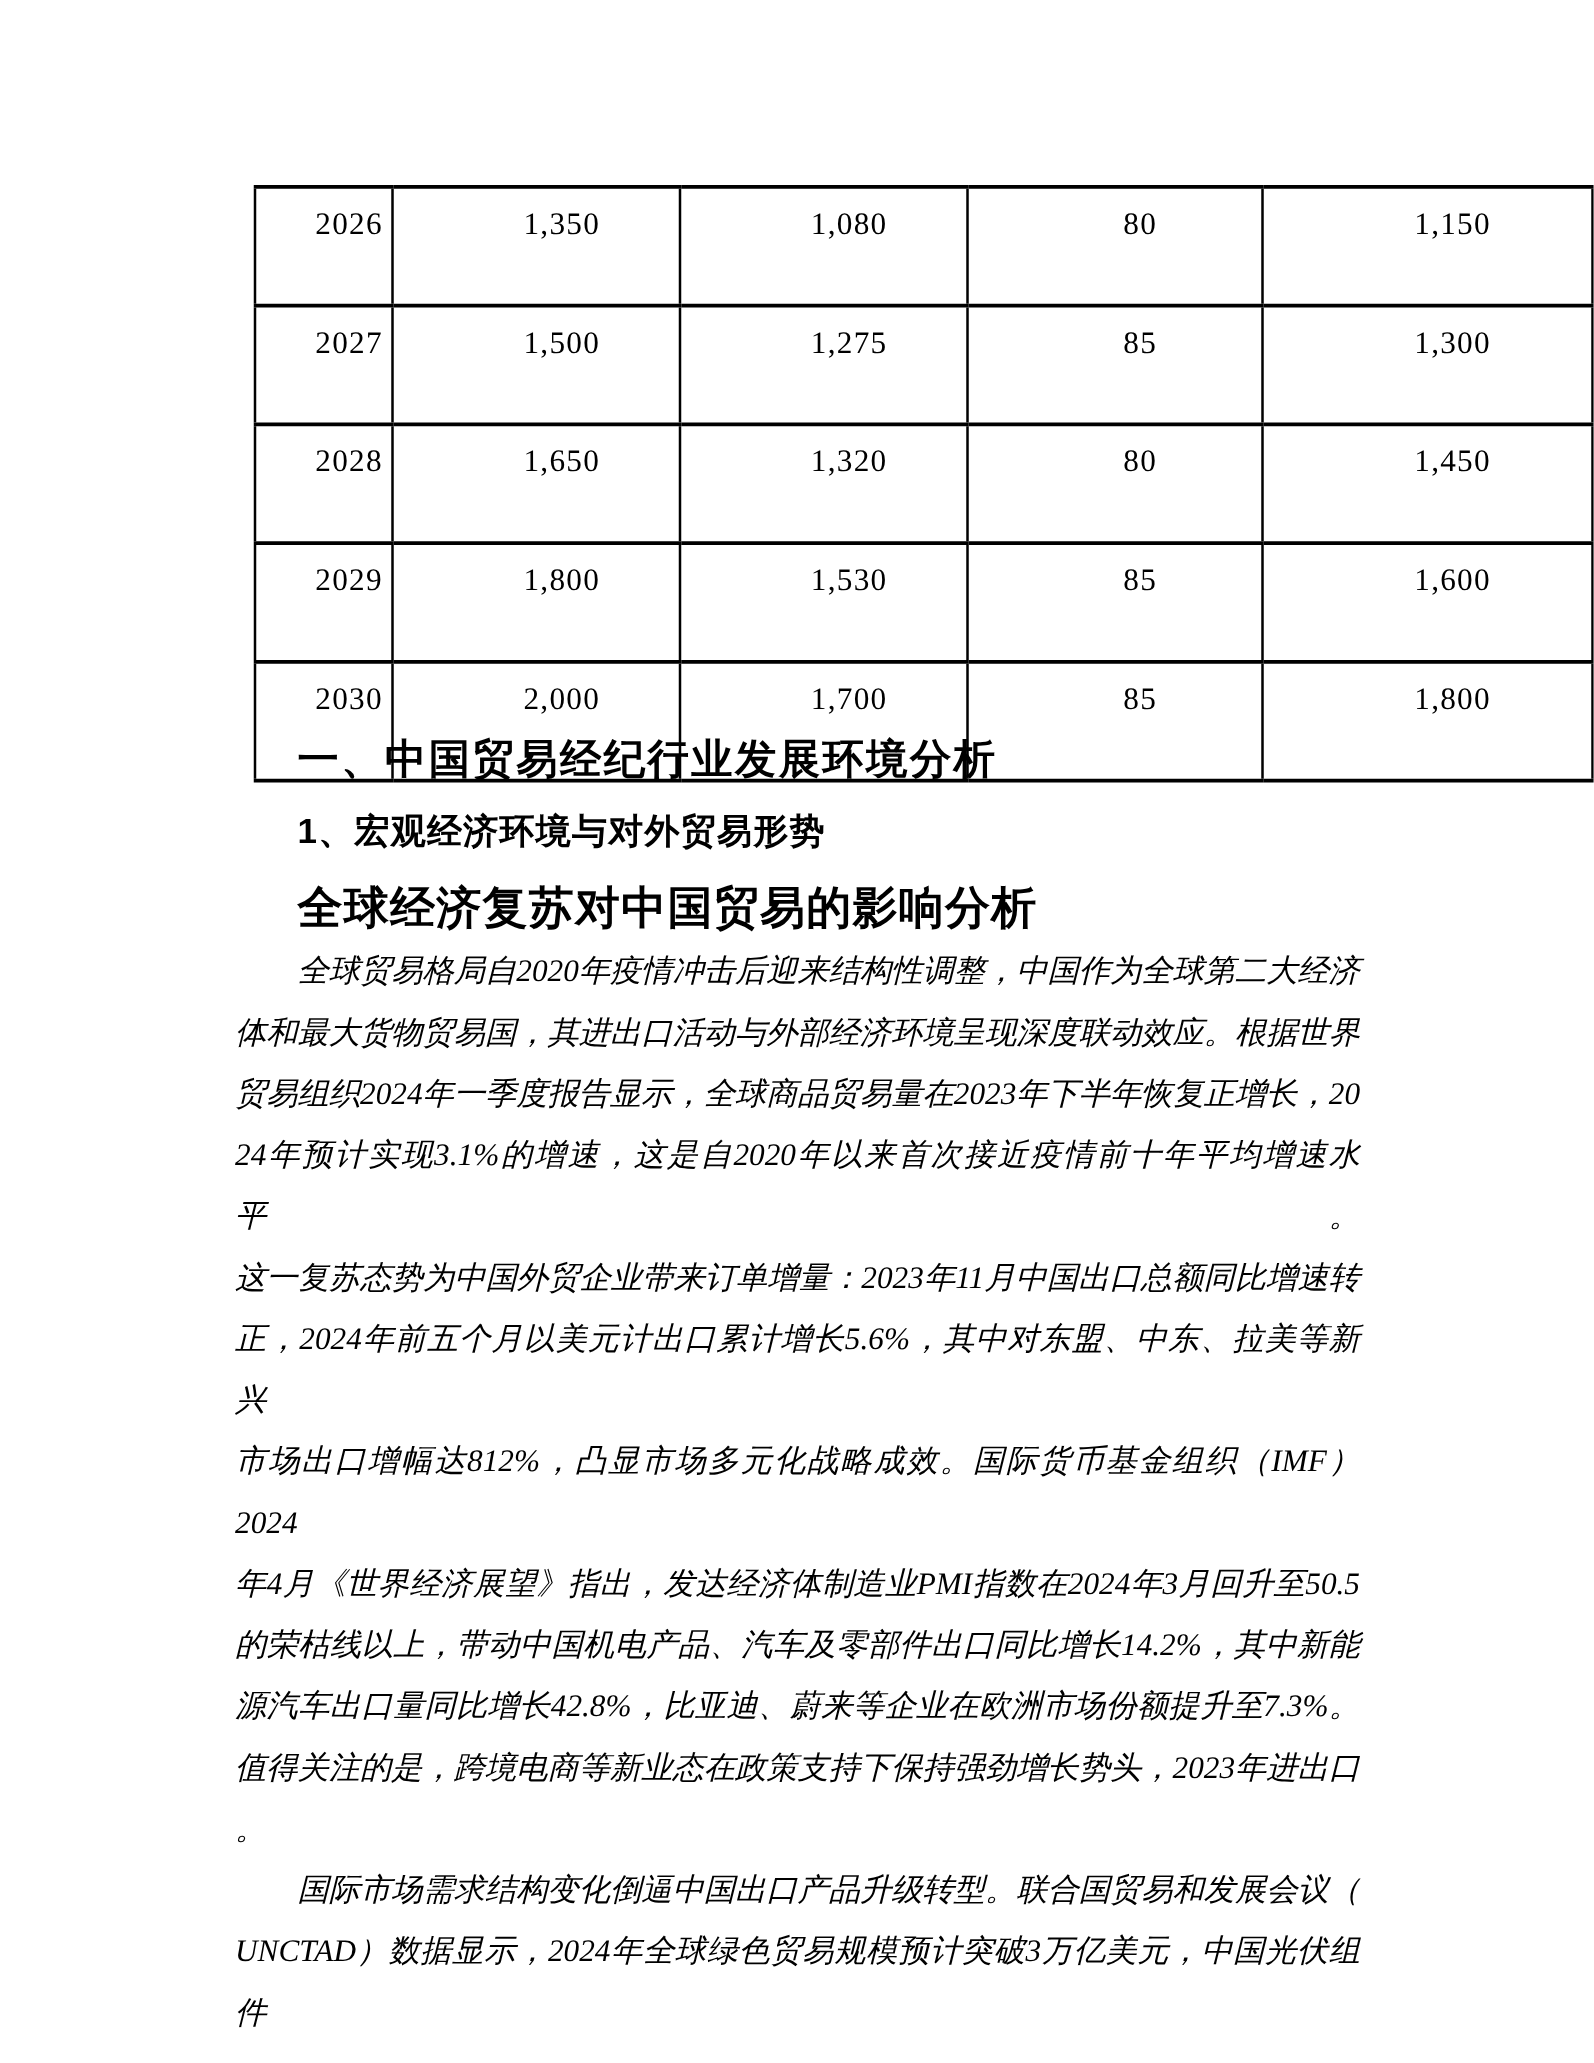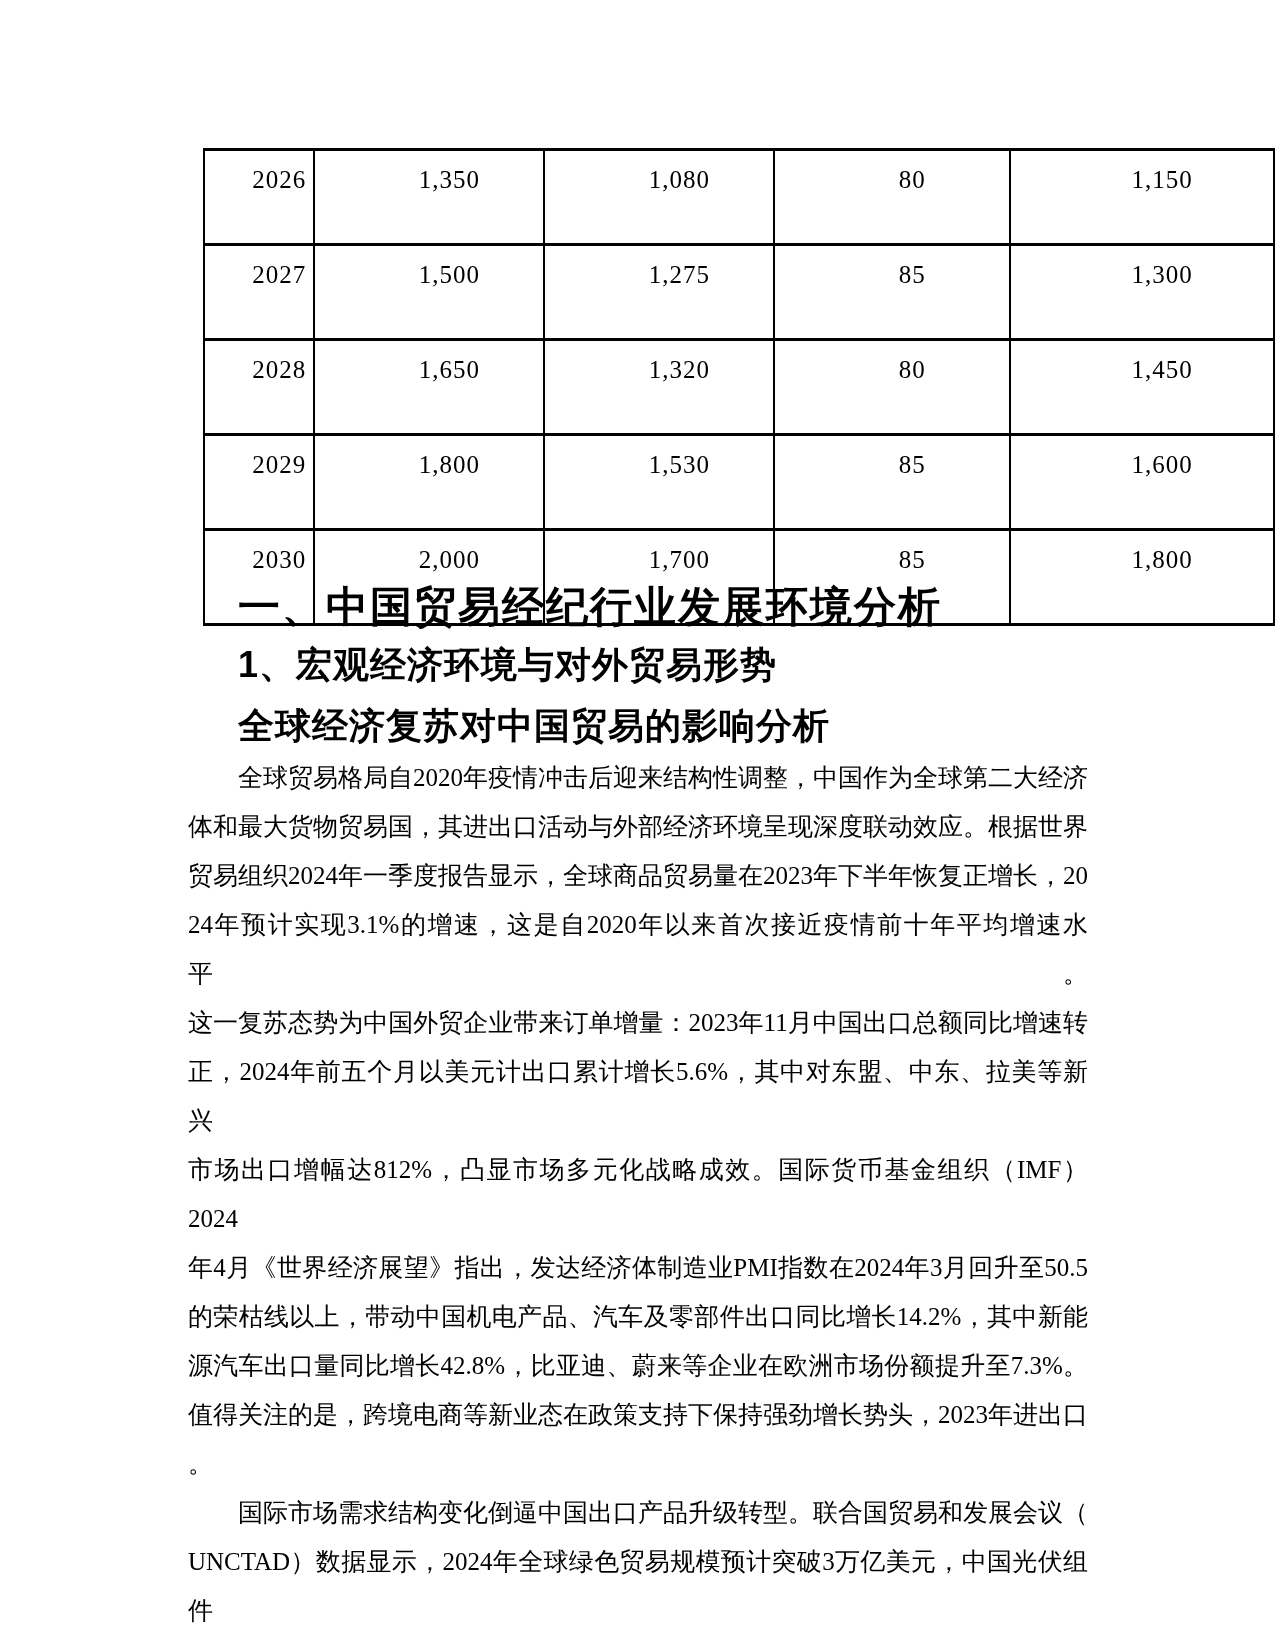--- a/index.html
+++ b/index.html
@@ -40,41 +40,41 @@
   .content {
     position: absolute;
     left: 188px;
     top: 585px;
     width: 900px;
   }
   .content h1 {
     margin: 0 0 0 50px;
     font-family: "Liberation Sans", "DejaVu Sans", sans-serif;
     font-weight: bold;
-    font-size: 42px;
+    font-size: 33px;
     line-height: 44px;
     letter-spacing: 2px;
   }
   .content h2 {
     margin: 16px 0 0 50px;
     font-family: "Liberation Sans", "DejaVu Sans", sans-serif;
     font-weight: bold;
-    font-size: 36px;
+    font-size: 28px;
     line-height: 40px;
     letter-spacing: 1px;
   }
   .content h3 {
     margin: 21px 0 0 50px;
     font-family: "Liberation Sans", "DejaVu Sans", sans-serif;
     font-weight: bold;
     font-size: 36px;
     line-height: 40px;
     letter-spacing: 1px;
   }
-  .para { margin-top: 7px; font-size: 25px; }
+  .para { margin-top: 7px; font-size: 25px; font-style: italic; }
   .para + .para { margin-top: 0; }
   .para .line {
     line-height: 49px;
     text-align: justify;
     text-align-last: justify;
   }
   .para .line.first { text-indent: 50px; }
   .para .line.last  { text-align-last: left; }
 </style>
 </head>

